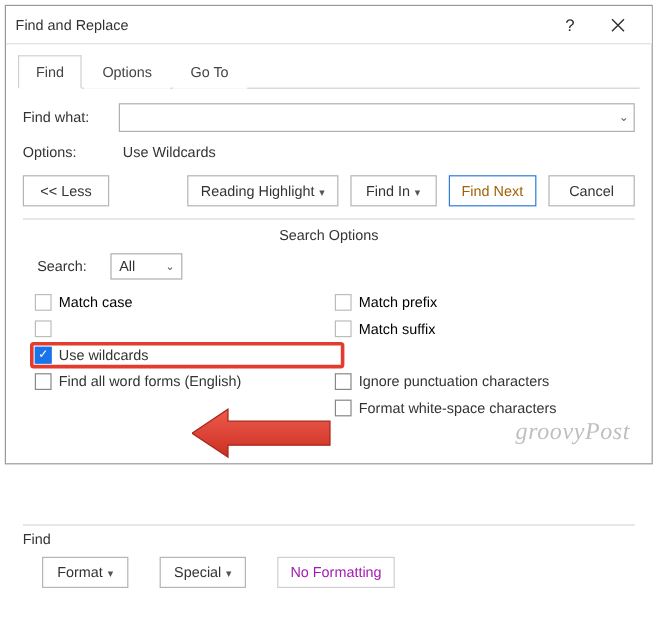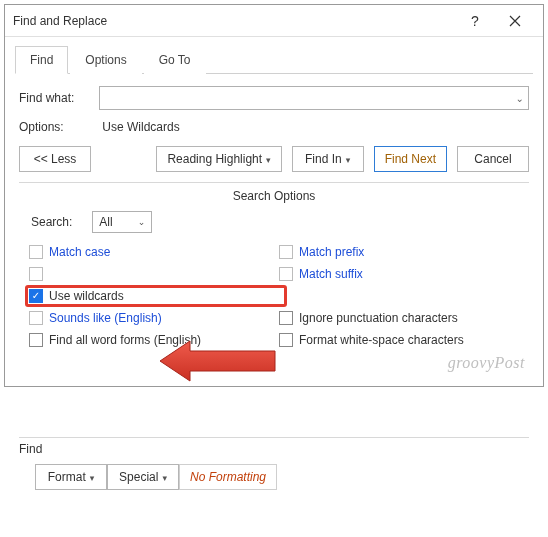--- a/index.html
+++ b/index.html
@@ -128,21 +128,21 @@
   
   .check-cols {
     display: flex;
     padding: 0 14px 0 24px;
   }
   .col { flex: 1; display: flex; flex-direction: column; gap: 8px; }
   .chk {
     display: flex; align-items: center; gap: 6px;
     color: #333;
   }
-  .chk.disabled { color: #1d4ed8; }
+  .chk.disabled { color: #000000; }
   .box {
     width: 14px; height: 14px;
     border: 1px solid #888;
     background: #fff;
     display: inline-flex;
     align-items: center; justify-content: center;
     flex-shrink: 0;
   }
   .chk.disabled .box { border-color: #bcbcbc; }
   .box.checked {
@@ -177,29 +177,29 @@
     position: absolute;
     left: 0; right: 0;
     top: 432px;
     padding: 0 14px;
   }
   .find-section .rule2 {
     border: none; border-top: 1px solid #d8d8d8;
     margin: 0 0 4px 0;
   }
   .find-label { margin-bottom: 8px; }
-  .find-btns { display: flex; gap: 0; padding-left: 16px; }
-  .btn.ghost { color: #c2410c; border-color: #cfcfcf; cursor: default; font-style: italic; }
+  .find-btns { display: flex; gap: 26px; padding-left: 16px; }
+  .btn.ghost { color: #a21caf; border-color: #cfcfcf; cursor: default; }
   
   .watermark {
     position: absolute;
     right: 18px;
     bottom: 14px;
     font-family: Georgia, 'Times New Roman', serif;
-    font-size: 16px;
+    font-size: 20px;
     color: #bfbfbf;
     font-style: italic;
     letter-spacing: 0.5px;
   }
 </style>
 </head>
 <body>
 
 <div class="dialog">
 
@@ -278,24 +278,20 @@
       <label class="chk disabled">
         <span class="box"></span>
       </label>
       <div class="highlight-wrap">
         <label class="chk">
           <span class="box checked">✓</span>
             <span>Use wildcards</span>
         </label>
         <div class="highlight-box"></div>
       </div>
-      <label class="chk disabled">
-        <span class="box"></span>
-          <span>Sounds like (English)</span>
-      </label>
       <label class="chk">
         <span class="box"></span>
           <span>Find all word forms (English)</span>
       </label>
     </div>
     <div class="col">
       <label class="chk disabled">
         <span class="box"></span>
           <span>Match prefix</span>
       </label>

